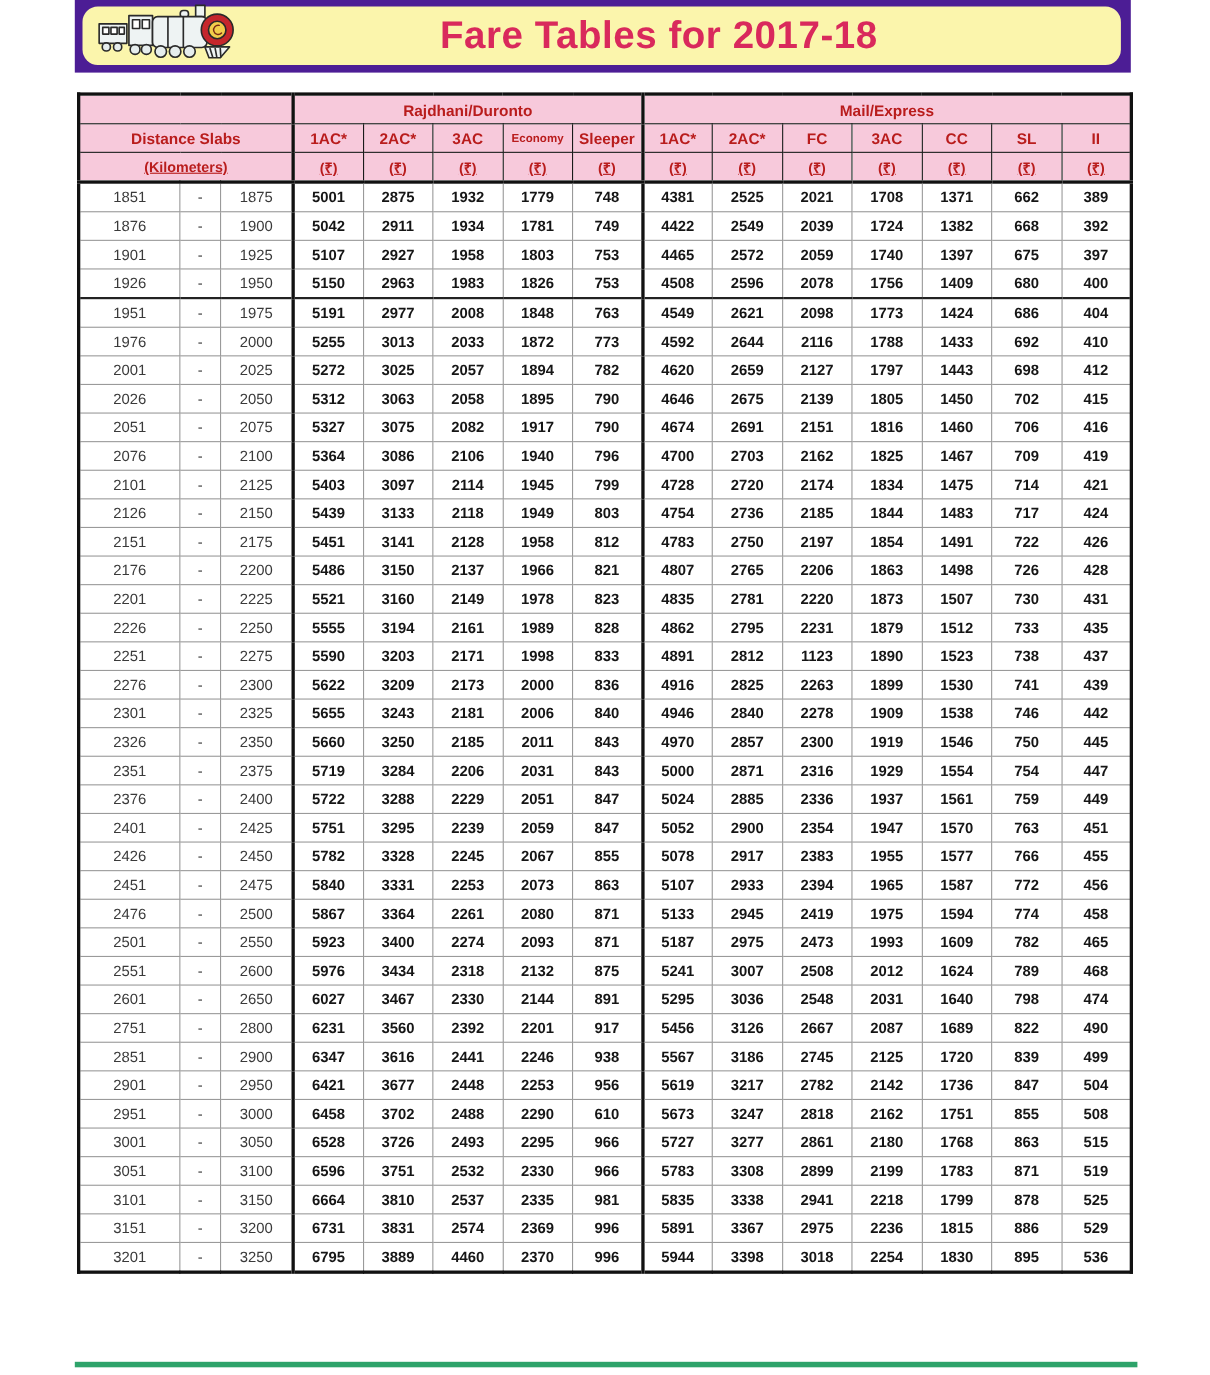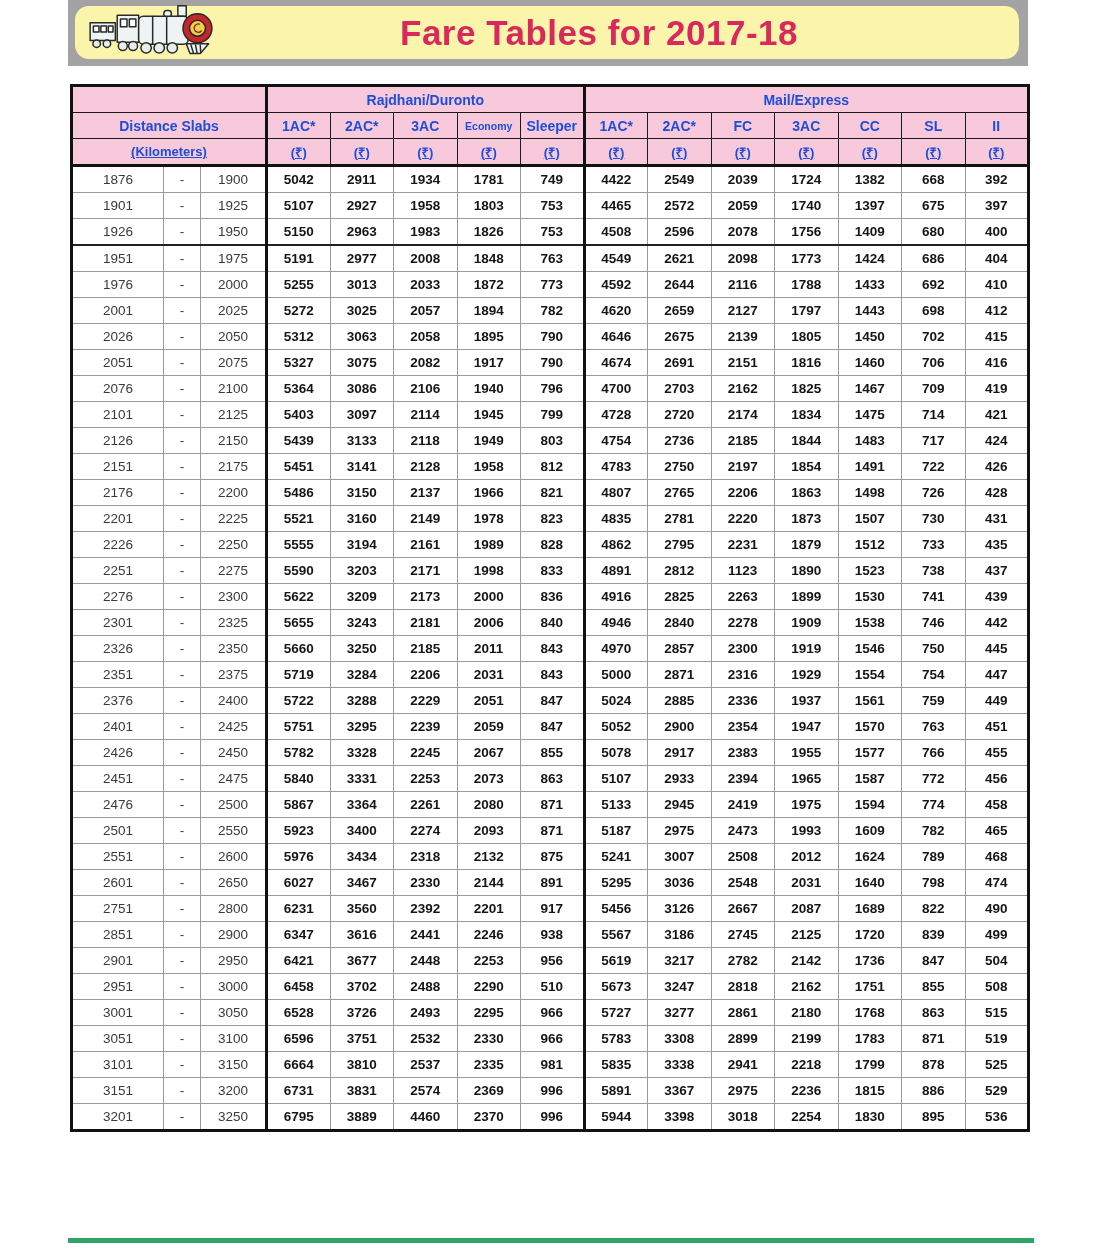--- a/index.html
+++ b/index.html
@@ -4,21 +4,21 @@
 <style>
   html,body { margin:0; padding:0; background:#ffffff; }
   #page {
     position:relative; width:1100px; height:1250px; background:#ffffff;
     font-family:"Liberation Sans", sans-serif; overflow:hidden;
   }
 
   
   .banner {
     position:absolute; left:68px; top:0; width:960px; height:66px;
-    background:#a3a3a3;
+    background:#4c1d95;
   }
   .banner-inner {
     position:absolute; left:7px; top:6px; width:944px; height:53px;
     background:#FBF5AC; border-radius:14px;
     display:flex; align-items:center;
   }
   .train-wrap { flex:none; margin-left:12px; margin-top:2px; }
   .banner-title {
     flex:1; text-align:center; padding-right:58px;
     font-size:35px; font-weight:bold; letter-spacing:0.5px;
@@ -32,21 +32,21 @@
     border:3px solid #111111;
   }
   col.c-from { width:92px; }
   col.c-dash { width:37px; }
   col.c-to   { width:66px; }
 
   th, td { padding:0; text-align:center; vertical-align:middle; overflow:hidden; }
 
   thead th {
     background:#F7C9DB; border:1px solid #1a1a1a;
-    height:25px; font-size:14px; font-weight:bold; color:#1d4ed8;
+    height:25px; font-size:14px; font-weight:bold; color:#b91c1c;
   }
   thead th.small-label { font-size:10.5px; }
   thead tr.rupee-row th { font-size:13px; border-bottom:3px solid #111;text-decoration:underline; }
   thead th.grp-l { border-left:3px solid #111; }
 
   tbody td {
     background:#ffffff; border:1px solid #9a9a9a;
     height:25px; font-size:13.5px; color:#111;
   }
   tbody td.dist { font-weight:normal; color:#3a3a3a; }
@@ -160,20 +160,37 @@
         <th>(₹)</th>
         <th>(₹)</th>
         <th>(₹)</th>
         <th>(₹)</th>
         <th>(₹)</th>
         <th>(₹)</th>
       </tr>
     </thead>
     <tbody>
         <tr>
+          <td class="dist">1851</td>
+          <td class="dist">-</td>
+          <td class="dist">1875</td>
+          <td class="fare grp-l">5001</td>
+          <td class="fare">2875</td>
+          <td class="fare">1932</td>
+          <td class="fare">1779</td>
+          <td class="fare">748</td>
+          <td class="fare grp-l">4381</td>
+          <td class="fare">2525</td>
+          <td class="fare">2021</td>
+          <td class="fare">1708</td>
+          <td class="fare">1371</td>
+          <td class="fare">662</td>
+          <td class="fare">389</td>
+        </tr>
+        <tr>
           <td class="dist">1876</td>
           <td class="dist">-</td>
           <td class="dist">1900</td>
           <td class="fare grp-l">5042</td>
           <td class="fare">2911</td>
           <td class="fare">1934</td>
           <td class="fare">1781</td>
           <td class="fare">749</td>
           <td class="fare grp-l">4422</td>
           <td class="fare">2549</td>
@@ -694,21 +711,21 @@
           <td class="fare">504</td>
         </tr>
         <tr>
           <td class="dist">2951</td>
           <td class="dist">-</td>
           <td class="dist">3000</td>
           <td class="fare grp-l">6458</td>
           <td class="fare">3702</td>
           <td class="fare">2488</td>
           <td class="fare">2290</td>
-          <td class="fare">510</td>
+          <td class="fare">610</td>
           <td class="fare grp-l">5673</td>
           <td class="fare">3247</td>
           <td class="fare">2818</td>
           <td class="fare">2162</td>
           <td class="fare">1751</td>
           <td class="fare">855</td>
           <td class="fare">508</td>
         </tr>
         <tr>
           <td class="dist">3001</td>

